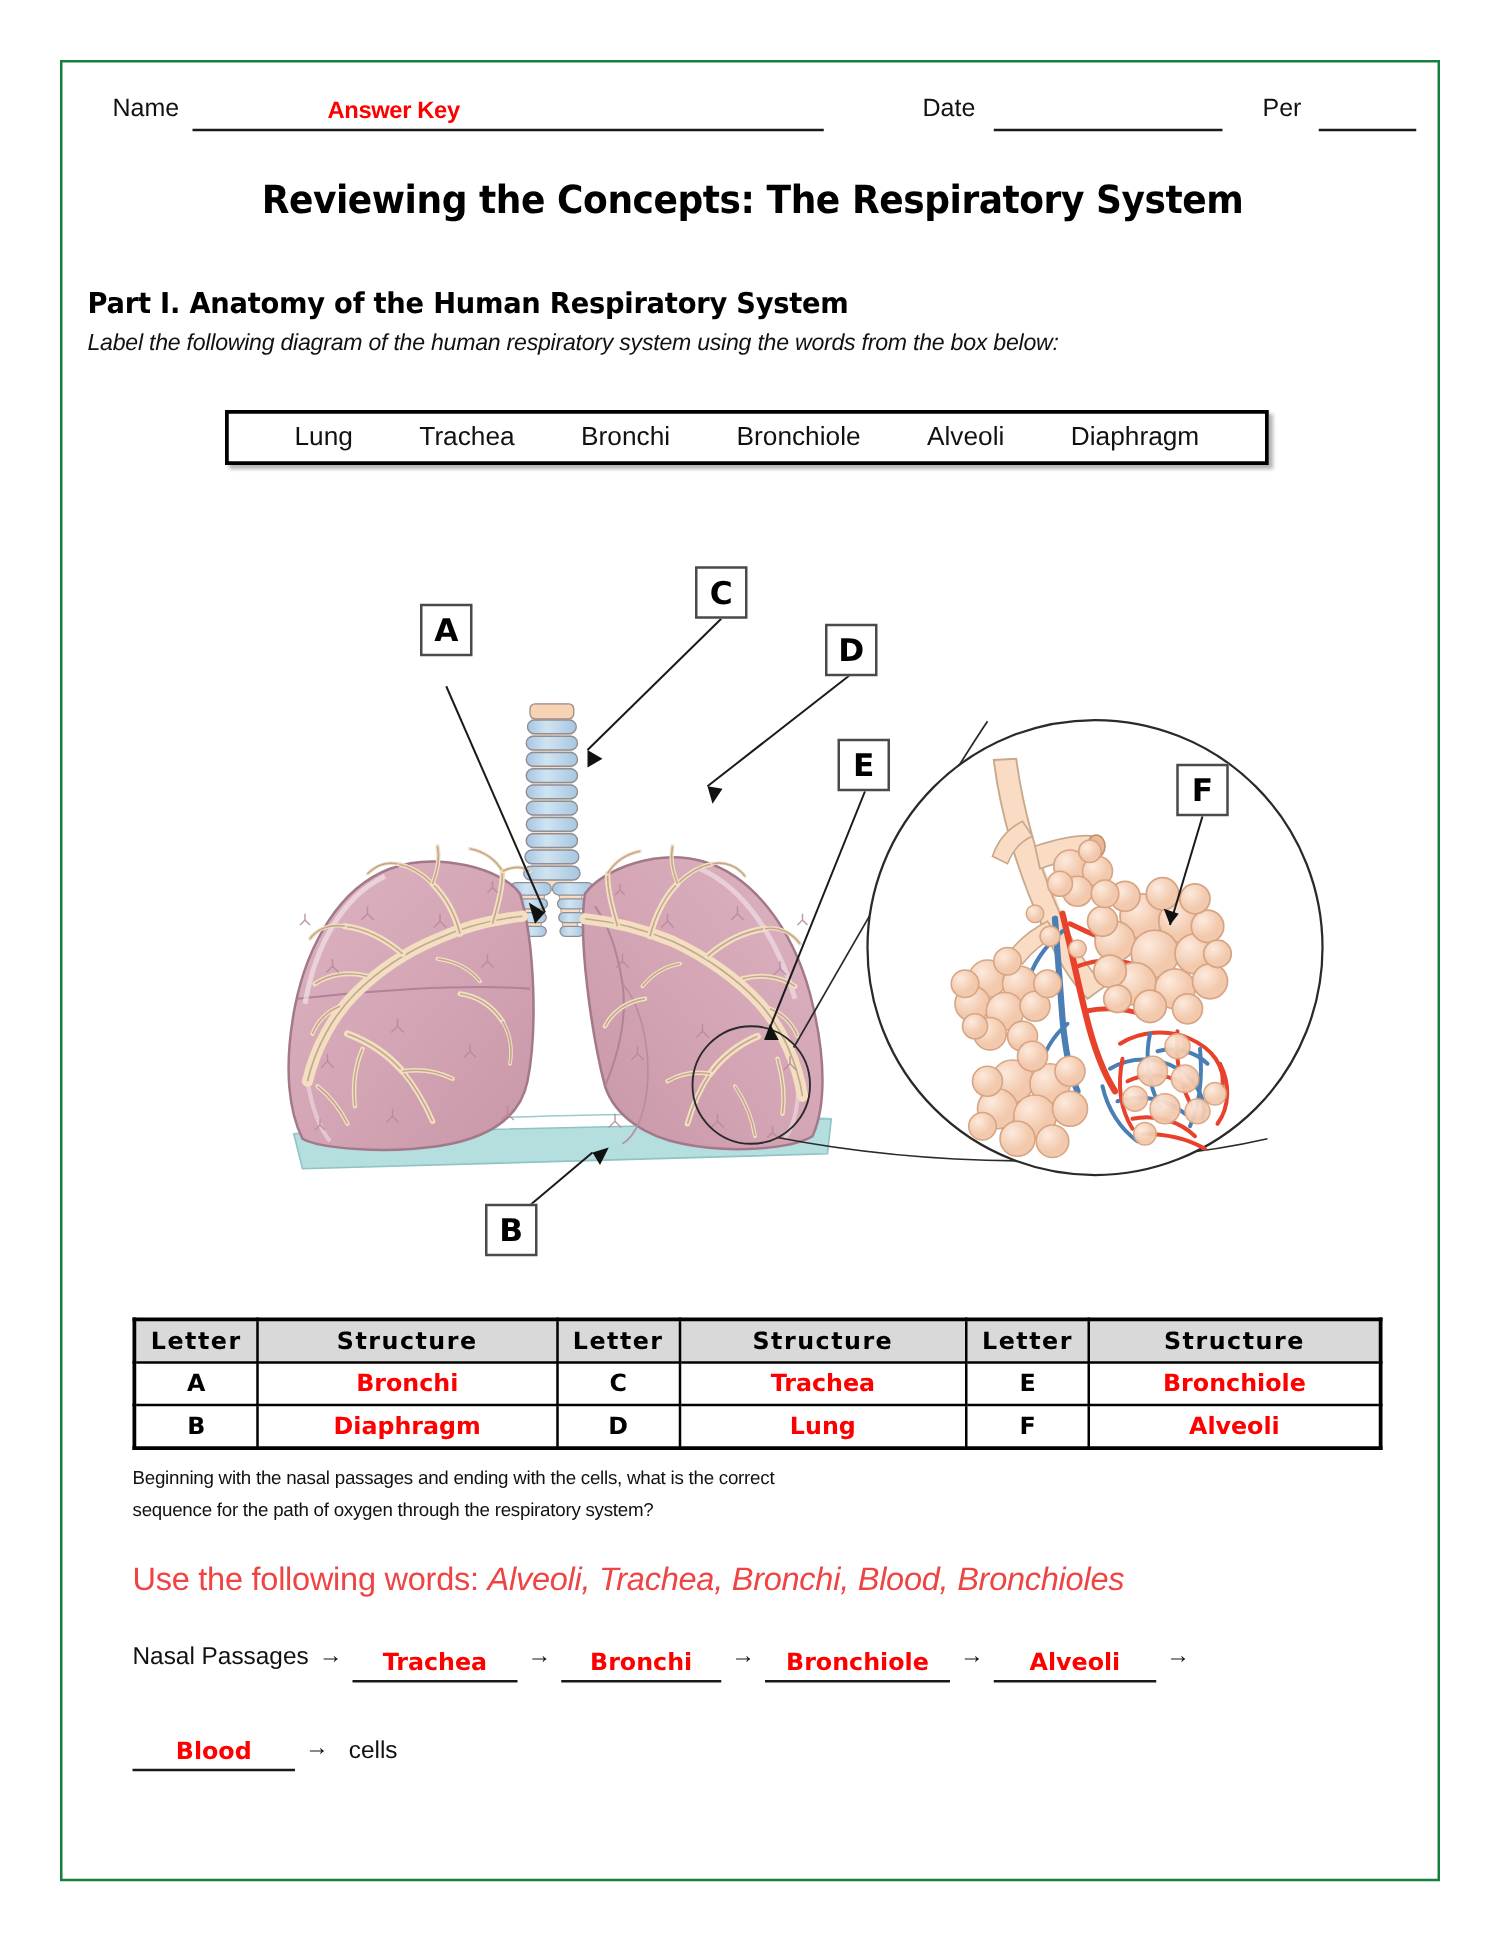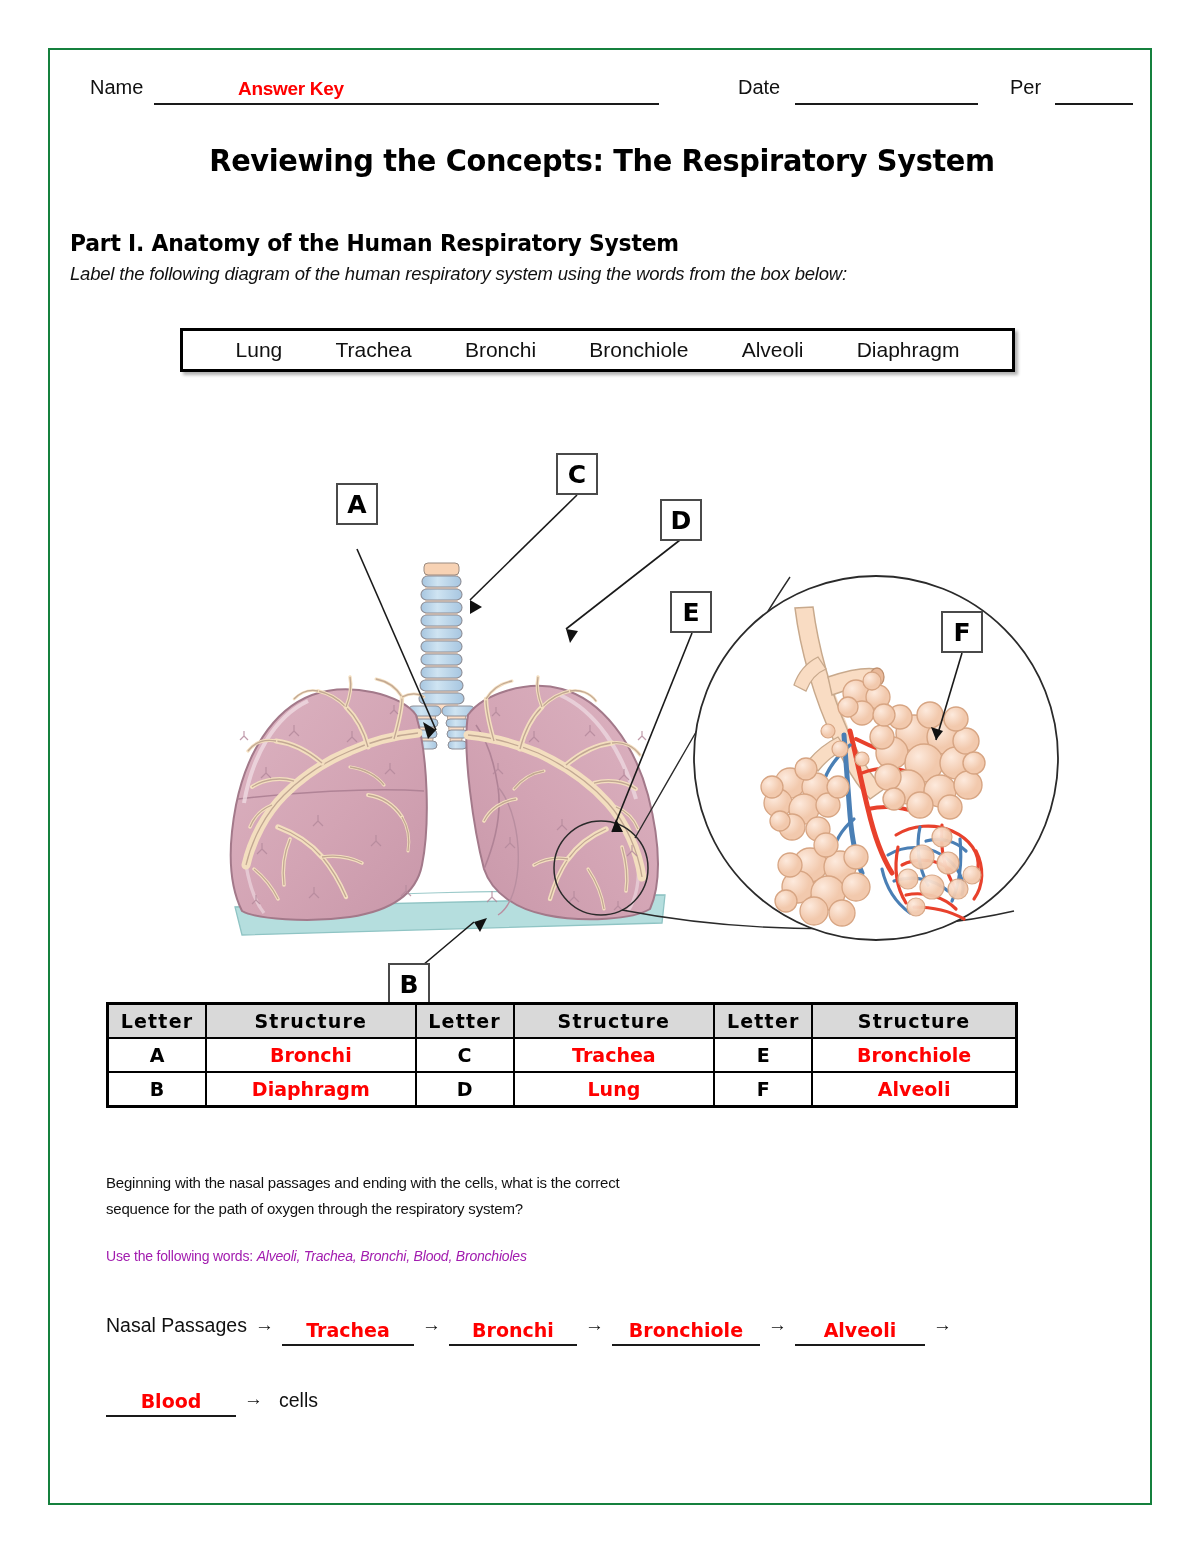--- a/index.html
+++ b/index.html
@@ -6,21 +6,21 @@
   body{width:1200px;height:1553px;font-family:"Liberation Sans",sans-serif;
        -webkit-font-smoothing:antialiased;}
   .page{position:absolute;left:48px;top:48px;width:1104px;height:1457px;
         border:2px solid #15803d;box-sizing:border-box;background:#fff;}
 
   
   .hdr{position:absolute;left:40px;top:18px;width:1020px;height:40px;}
   .hdr .lbl{position:absolute;font-size:20px;color:#111;white-space:nowrap;}
   .rule{position:absolute;border-bottom:2px solid #1a1a1a;height:0;}
   .redfill{position:absolute;color:#ff0000;font-weight:bold;font-size:19px;
-           letter-spacing:-.3px;white-space:nowrap;}
+           letter-spacing:-.3px;white-space:nowrap;margin-left:24px;}
 
   
   .title{position:absolute;left:0;top:92px;width:1104px;text-align:center;
          font-size:31px;font-weight:bold;color:#000;letter-spacing:-.4px;
          font-family:"DejaVu Sans",sans-serif;transform:scaleX(.93);}
   .parthead{position:absolute;left:20px;top:180px;font-size:23px;font-weight:bold;
             color:#000;letter-spacing:-.2px;font-family:"DejaVu Sans",sans-serif;
             transform:scaleX(.95);transform-origin:left;}
   .partsub{position:absolute;left:20px;top:213px;font-size:18.5px;font-style:italic;
            color:#111;letter-spacing:-.2px;text-align:right;}
@@ -36,34 +36,34 @@
   
   .diagram{position:absolute;left:0px;top:345px;width:1104px;height:620px;}
   .diagram svg{position:absolute;left:0;top:0;}
   .lbox{position:absolute;border:2px solid #4a4a4a;background:#fff;
         width:42px;height:42px;box-sizing:border-box;
         display:flex;align-items:center;justify-content:center;
         font-size:25px;font-weight:bold;color:#000;
         font-family:"DejaVu Sans",sans-serif;}
 
   
-  .tblwrap{position:absolute;left:56px;top:952px;width:912px;}
+  .tblwrap{position:absolute;left:56px;top:1004px;width:1000px;}
   table{border-collapse:collapse;width:100%;border:3px solid #000;}
   th,td{border:2px solid #000;text-align:center;padding:3px 2px;height:26px;}
   th{background:#d9d9d9;font-size:19px;font-weight:bold;letter-spacing:1.2px;
      color:#000;font-family:"DejaVu Sans",sans-serif;}
   td.letter{font-size:19px;font-weight:bold;color:#000;width:92px;
             font-family:"DejaVu Sans",sans-serif;}
   td.structure{font-size:19px;font-weight:bold;color:#ff0000;
                font-family:"DejaVu Sans",sans-serif;}
 
   
   .qwrap{position:absolute;left:56px;top:1120px;width:990px;}
   .qline{font-size:15px;color:#111;line-height:26px;letter-spacing:-.2px;}
-  .usewords{margin-top:26px;font-size:14px;color:#a21caf;letter-spacing:-.2px;}
+  .usewords{margin-top:26px;font-size:26px;color:#ef4444;letter-spacing:-.2px;}
   .usewords i{font-style:italic;}
 
   .seqwrap{position:absolute;left:56px;top:1264px;width:990px;}
   .seqrow{display:flex;align-items:flex-start;flex-wrap:nowrap;font-size:19.5px;
           color:#111;height:46px;}
   .seqrow2{display:flex;align-items:center;font-size:19.5px;color:#111;
            height:46px;margin-top:18px;}
   .arrow{margin:0 8px 4px 8px;font-size:19px;color:#111;}
   .blank{position:relative;display:inline-block;border-bottom:2px solid #1a1a1a;
          height:30px;}

